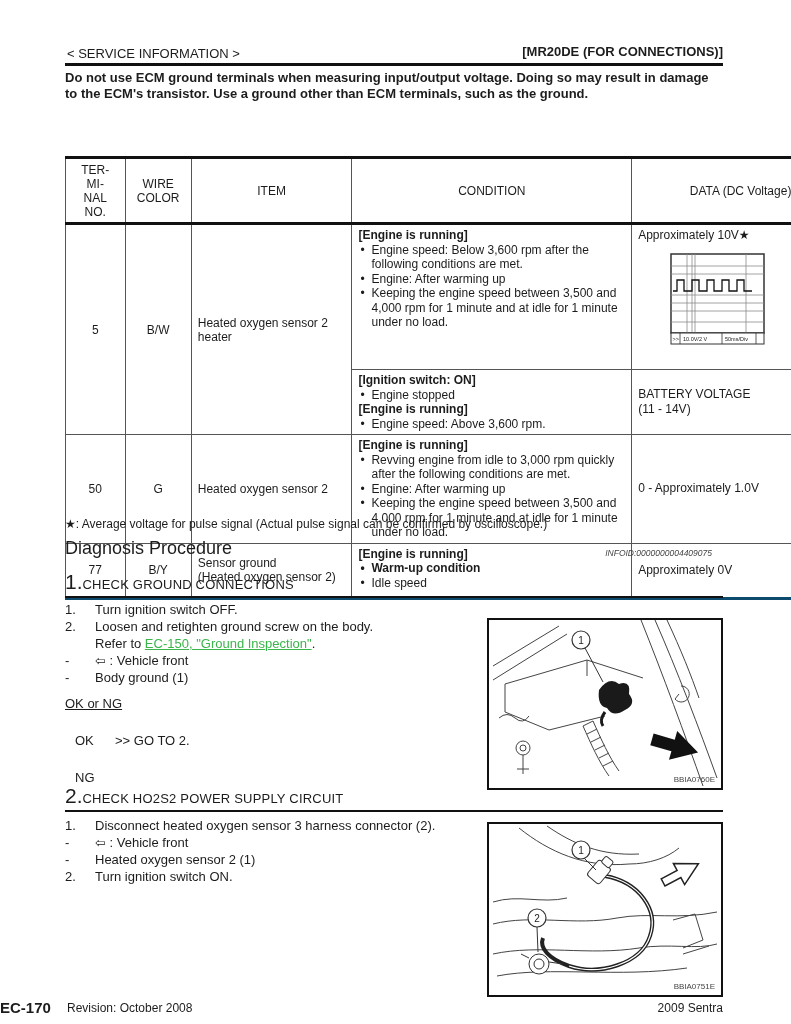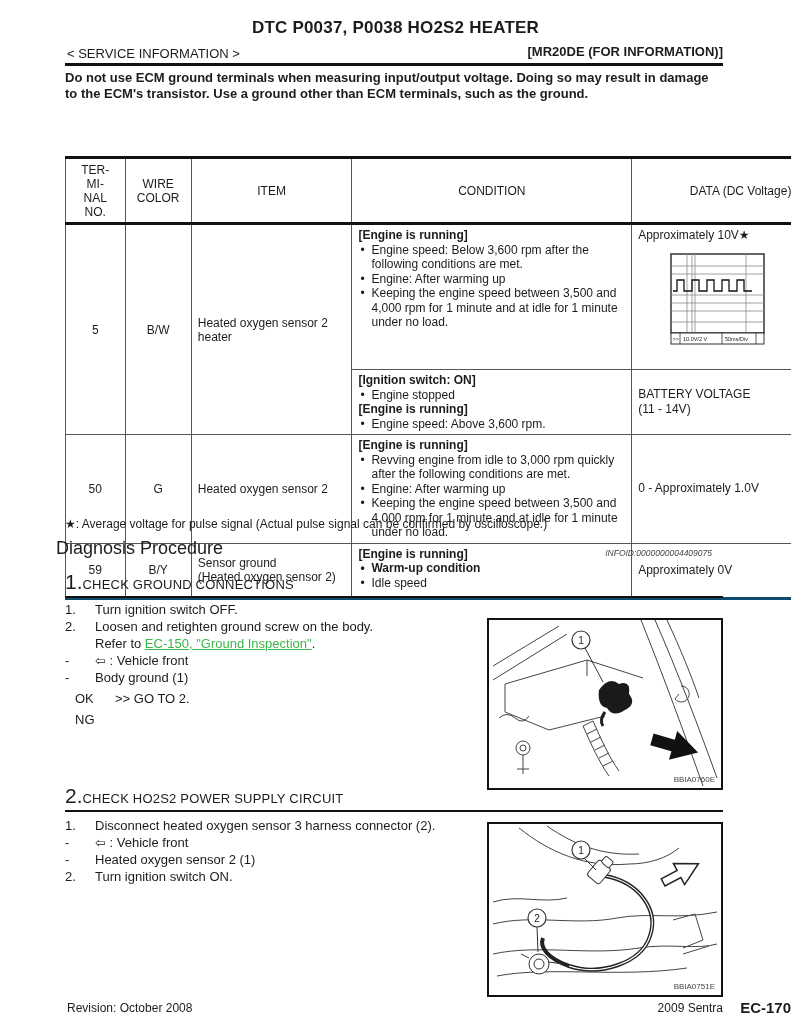--- a/index.html
+++ b/index.html
@@ -31,59 +31,58 @@
   .cond-head { font-weight:bold; }
   .cond-bullets div { padding-left:13px; position:relative; }
   .cond-bullets div::before { content:"•"; position:absolute; left:2px; }
   .bold { font-weight:bold; }
   .data-cell { vertical-align:top !important; padding:6px 8px; line-height:15px; }
   .data-mid { vertical-align:middle !important; padding:4px 8px; line-height:15px; }
   .scopebox { margin:10px 0 0 32px; }
   .scope-caption { text-align:right; font-size:7.5px; color:#555; padding-right:14px; margin-top:2px; }
   
   .footnote { position:absolute; top:517px; left:65px; font-size:12px; }
-  .diag-title { position:absolute; top:538px; left:56px; font-size:18px; font-weight:500; }
+  .diag-title { position:absolute; top:538px; left:65px; font-size:18px; font-weight:500; }
   .infoid { position:absolute; top:548px; right:79px; font-size:8.5px; font-style:italic; color:#444; }
   .sec-head { position:absolute; left:65px; width:658px; border-bottom:2px solid #111;
               display:flex; align-items:baseline; padding-bottom:2px; }
   .sec-num { font-size:21px; }
   .sec-title { font-size:13px; letter-spacing:.2px; }
   .sec1 { top:570px; }
   .sec2 { top:784px; }
   
   .steps { position:absolute; left:65px; width:415px; font-size:13px; line-height:17px; }
   .steps1 { top:601px; }
   .steps2 { top:817px; }
   .srow { display:flex; }
   .smark { width:30px; flex:0 0 30px; }
   .scont { flex:1; }
   .link { color:#3cb54a; text-decoration:underline; cursor:pointer; }
   .okng { text-decoration:underline; margin-top:9px; }
-  .result { display:flex; margin-top:4px; }
+  .result { display:flex; margin-top:20px; }
   .rkey { width:50px; flex:0 0 50px; padding-left:10px; }
   .arrow-glyph { font-size:13px; }
   
   .figure { position:absolute; left:487px; width:236px; border:2px solid #111; background:#fff; }
   .fig1 { top:618px; height:172px; }
   .fig2 { top:822px; height:175px; }
   .figure svg { display:block; }
   
   .footer-left  { position:absolute; top:1001px; left:67px;  font-size:12px; }
-  .footer-center{ position:absolute; top:999px;  left:0; width:100%; text-align:right;
+  .footer-center{ position:absolute; top:999px;  left:0; width:100%; text-align:left;
                   font-size:15px; font-weight:bold; }
   .footer-right { position:absolute; top:1001px; right:68px; font-size:12px; }
 </style>
 </head>
 <body>
 
 <div class="page">
 
-  <div class="title">DTC P0037, P0038 HO2S2 HEATER</div>
   <div class="subhead-left">&lt; SERVICE INFORMATION &gt;</div>
-  <div class="subhead-right">[MR20DE (FOR INFORMATION)]</div>
+  <div class="subhead-right">[MR20DE (FOR CONNECTIONS)]</div>
   <div class="head-rule"></div>
   <div class="warning">Do not use ECM ground terminals when measuring input/output voltage. Doing so may result in damage to the ECM's transistor. Use a ground other than ECM terminals, such as the ground.</div>
 
   <table class="term-table">
     <colgroup>
       <col style="width:50px">
         <col style="width:55px">
         <col style="width:135px">
       <col style="width:235px">
         <col style="width:183px">
@@ -166,21 +165,21 @@
         <div class="cond-head">[Engine is running]</div>
         <div class="cond-bullets">
           <div>Revving engine from idle to 3,000 rpm quickly after the following conditions are met.</div>
           <div>Engine: After warming up</div>
           <div>Keeping the engine speed between 3,500 and 4,000 rpm for 1 minute and at idle for 1 minute under no load.</div>
         </div>
       </td>
       <td class="data-mid">0 - Approximately 1.0V</td>
     </tr>
     <tr class="lastrow" style="height:55px;">
-      <td class="c-center">59</td>
+      <td class="c-center">77</td>
       <td class="c-center">B/Y</td>
       <td class="prewrap">Sensor ground
 (Heated oxygen sensor 2)</td>
       <td class="cond-cell">
         <div class="cond-head">[Engine is running]</div>
         <div class="cond-bullets">
           <div class="bold">Warm-up condition</div>
           <div>Idle speed</div>
         </div>
       </td>
@@ -213,20 +212,21 @@
       <span class="scont"><span>Refer to </span><span class="link">EC-150, "Ground Inspection"</span><span>.</span></span>
     </div>
     <div class="srow">
       <span class="smark">-</span>
       <span class="scont"><span class="arrow-glyph">⇦</span> <span>: Vehicle front</span></span>
     </div>
     <div class="srow">
       <span class="smark">-</span>
       <span class="scont">Body ground (1)</span>
     </div>
+    <div class="okng">OK or NG</div>
     <div class="result">
       <span class="rkey">OK</span>
       <span>&gt;&gt; GO TO 2.</span>
     </div>
     <div class="result">
       <span class="rkey">NG</span>
     </div>
   </div>
 
   <div class="figure fig1">

